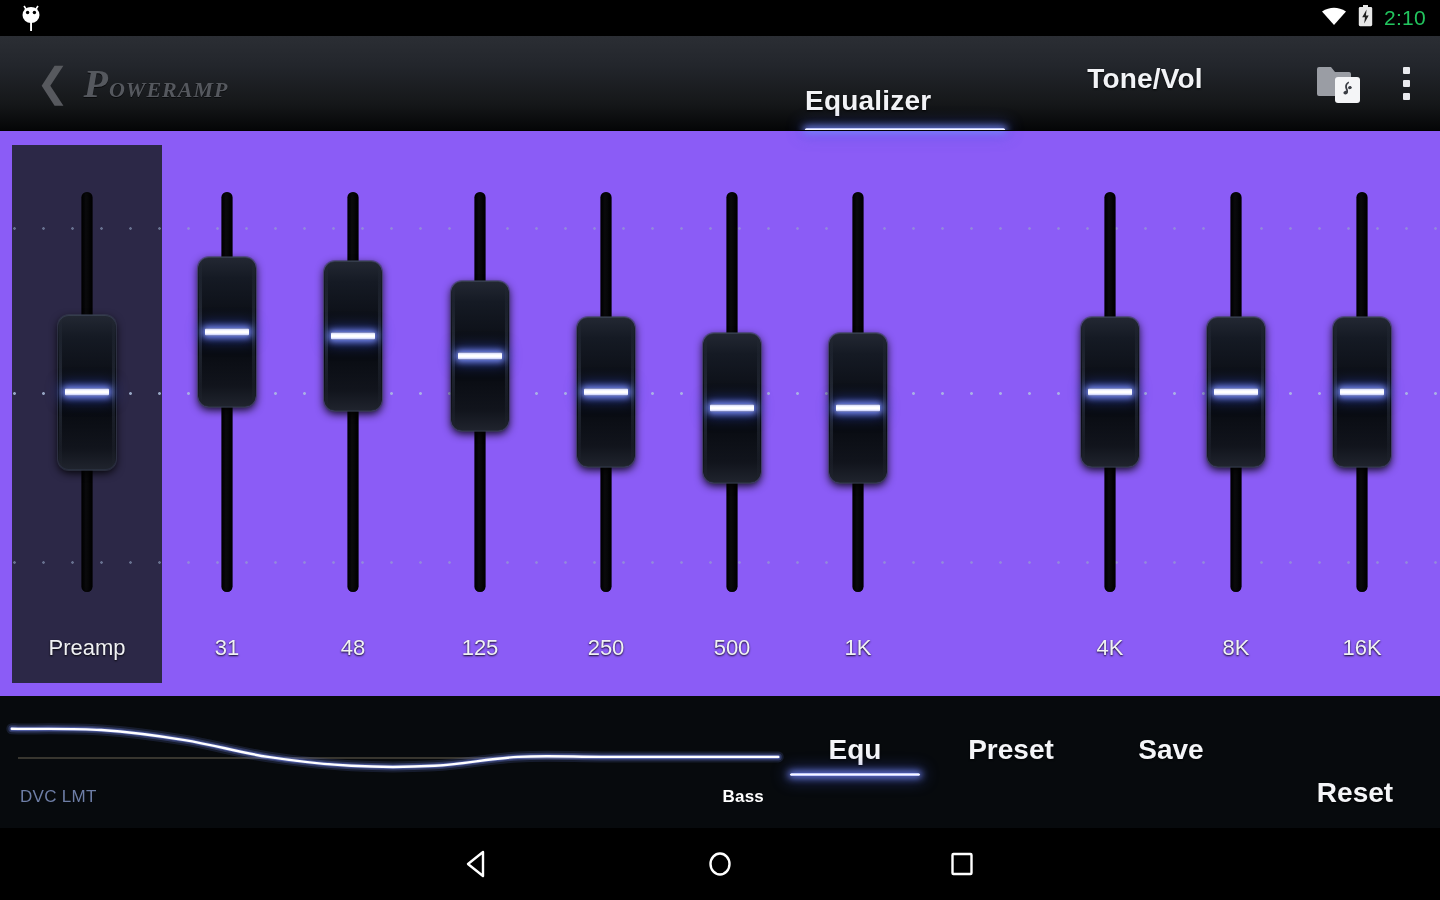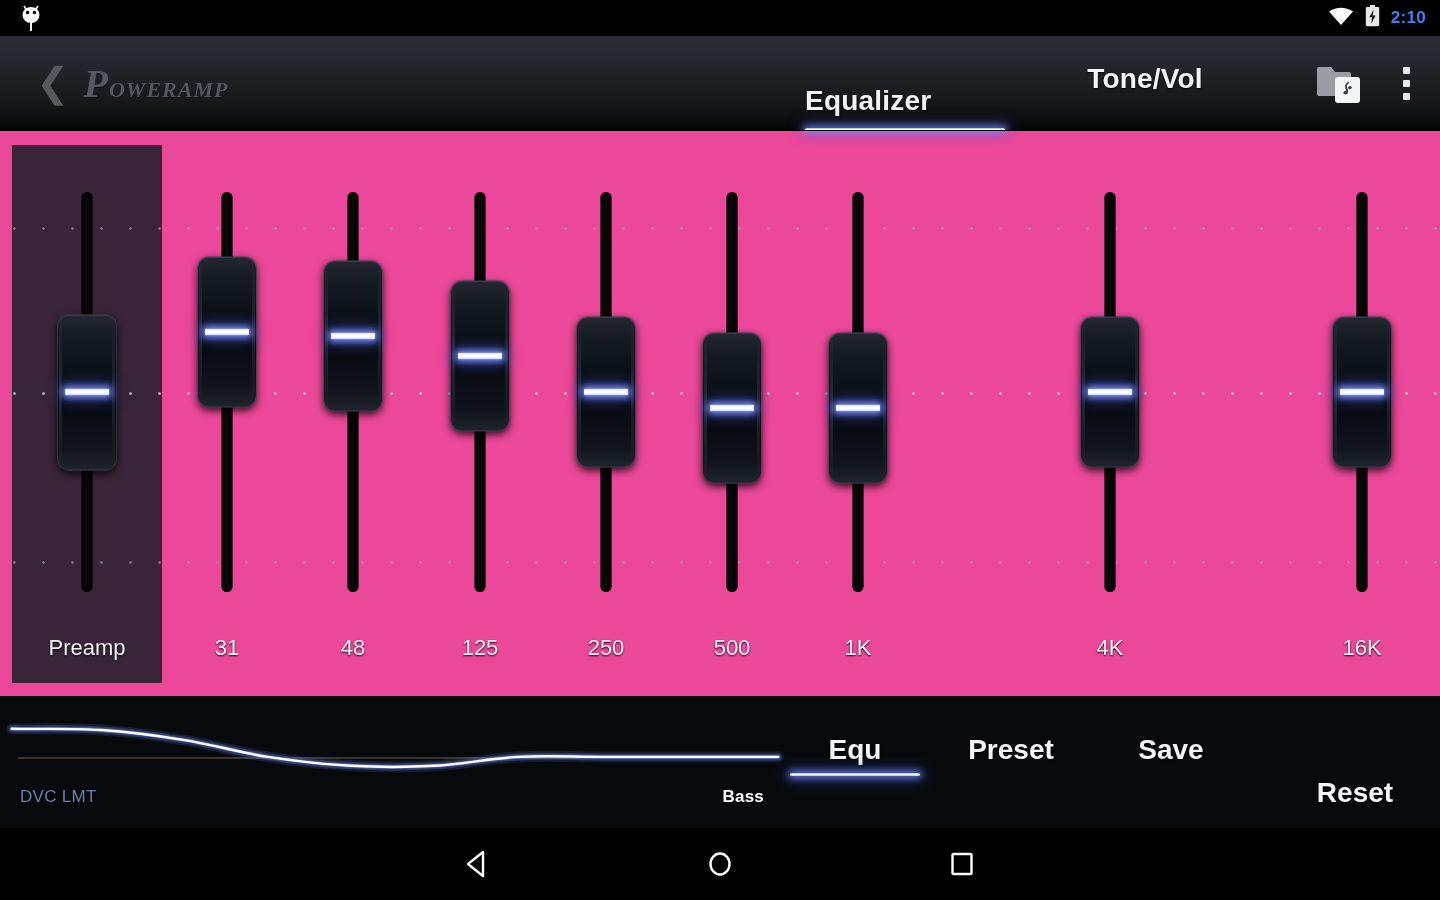--- a/index.html
+++ b/index.html
@@ -17,21 +17,21 @@
   .statusbar{
     position:absolute; left:0; top:0; width:1440px; height:36px;
     background:#000; z-index:40;
   }
   .sb-left{ position:absolute; left:14px; top:2px; width:34px; height:32px; }
   .sb-right{
     position:absolute; right:14px; top:0; height:36px;
     display:flex; align-items:center; gap:11px;
   }
   .sb-time{
-    color:#3b82f6; font-size:17px; font-weight:700; letter-spacing:.3px;
+    color:#22c55e; font-size:21px; font-weight:400; letter-spacing:.3px;
     line-height:36px; font-family:"Liberation Sans", sans-serif;
   }
 
   
   .header{
     position:absolute; left:0; top:36px; width:1440px; height:95px;
     background:linear-gradient(to bottom,#2b2e34 0%,#23262c 30%,#151719 72%,#040506 100%);
     z-index:30;
   }
   .header:after{
@@ -79,21 +79,21 @@
     position:absolute; right:18px; top:0; height:95px;
     display:flex; align-items:center; gap:24px;
   }
   .icon-btn{ cursor:pointer; display:flex; align-items:center; justify-content:center; }
   .dots{ display:flex; flex-direction:column; gap:6px; padding:6px 12px; }
   .dots i{ display:block; width:7px; height:7px; background:#e9eaee; border-radius:1px; }
 
   
   .eqbody{
     position:absolute; left:0; top:131px; width:1440px; height:565px;
-    background:#ec4899;
+    background:#8b5cf6;
   }
   .preamp-panel{
     position:absolute; left:12px; top:14px; width:150px; height:538px;
     background:#1b1f28; opacity:.85;
   }
   .grid{ position:absolute; left:0; top:0; width:1440px; height:565px; pointer-events:none; }
   .gridline{
     position:absolute; left:0; width:1440px; height:3px;
     background-image:radial-gradient(circle, rgba(150,170,200,.55) 1px, rgba(0,0,0,0) 1.6px);
     background-size:29px 3px; background-repeat:repeat-x;
@@ -323,20 +323,27 @@
           </div>
           <div class="freq-label">1K</div>
         </div>
         <div class="slider" style="left: 1062px;">
           <div class="track"></div>
           <div class="thumb" style="height: 150px; top: 186px;">
             <span class="mark" style="top: 50%;"></span>
           </div>
           <div class="freq-label">4K</div>
         </div>
+        <div class="slider" style="left: 1188px;">
+          <div class="track"></div>
+          <div class="thumb" style="height: 150px; top: 186px;">
+            <span class="mark" style="top: 50%;"></span>
+          </div>
+          <div class="freq-label">8K</div>
+        </div>
         <div class="slider" style="left: 1314px;">
           <div class="track"></div>
           <div class="thumb" style="height: 150px; top: 186px;">
             <span class="mark" style="top: 50%;"></span>
           </div>
           <div class="freq-label">16K</div>
         </div>
       </div>
   </div>
 

